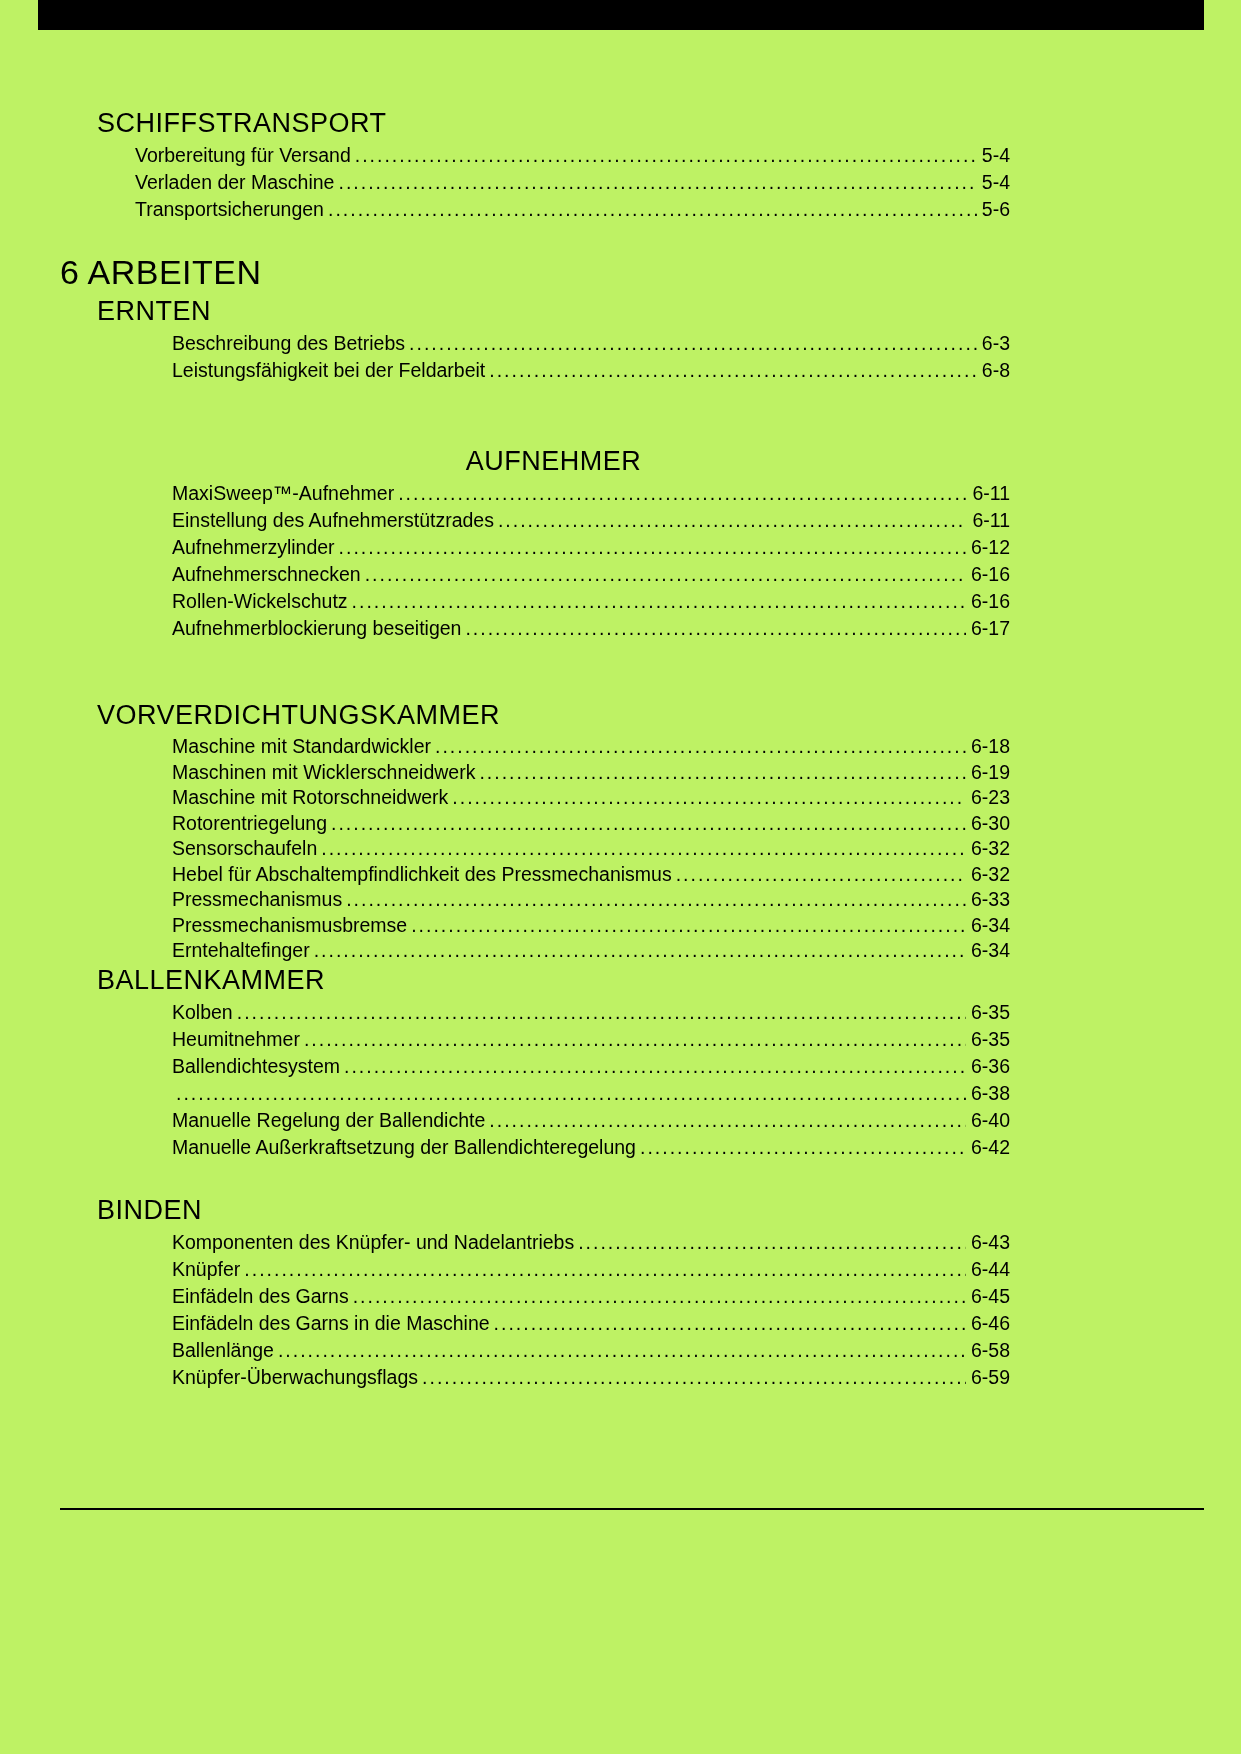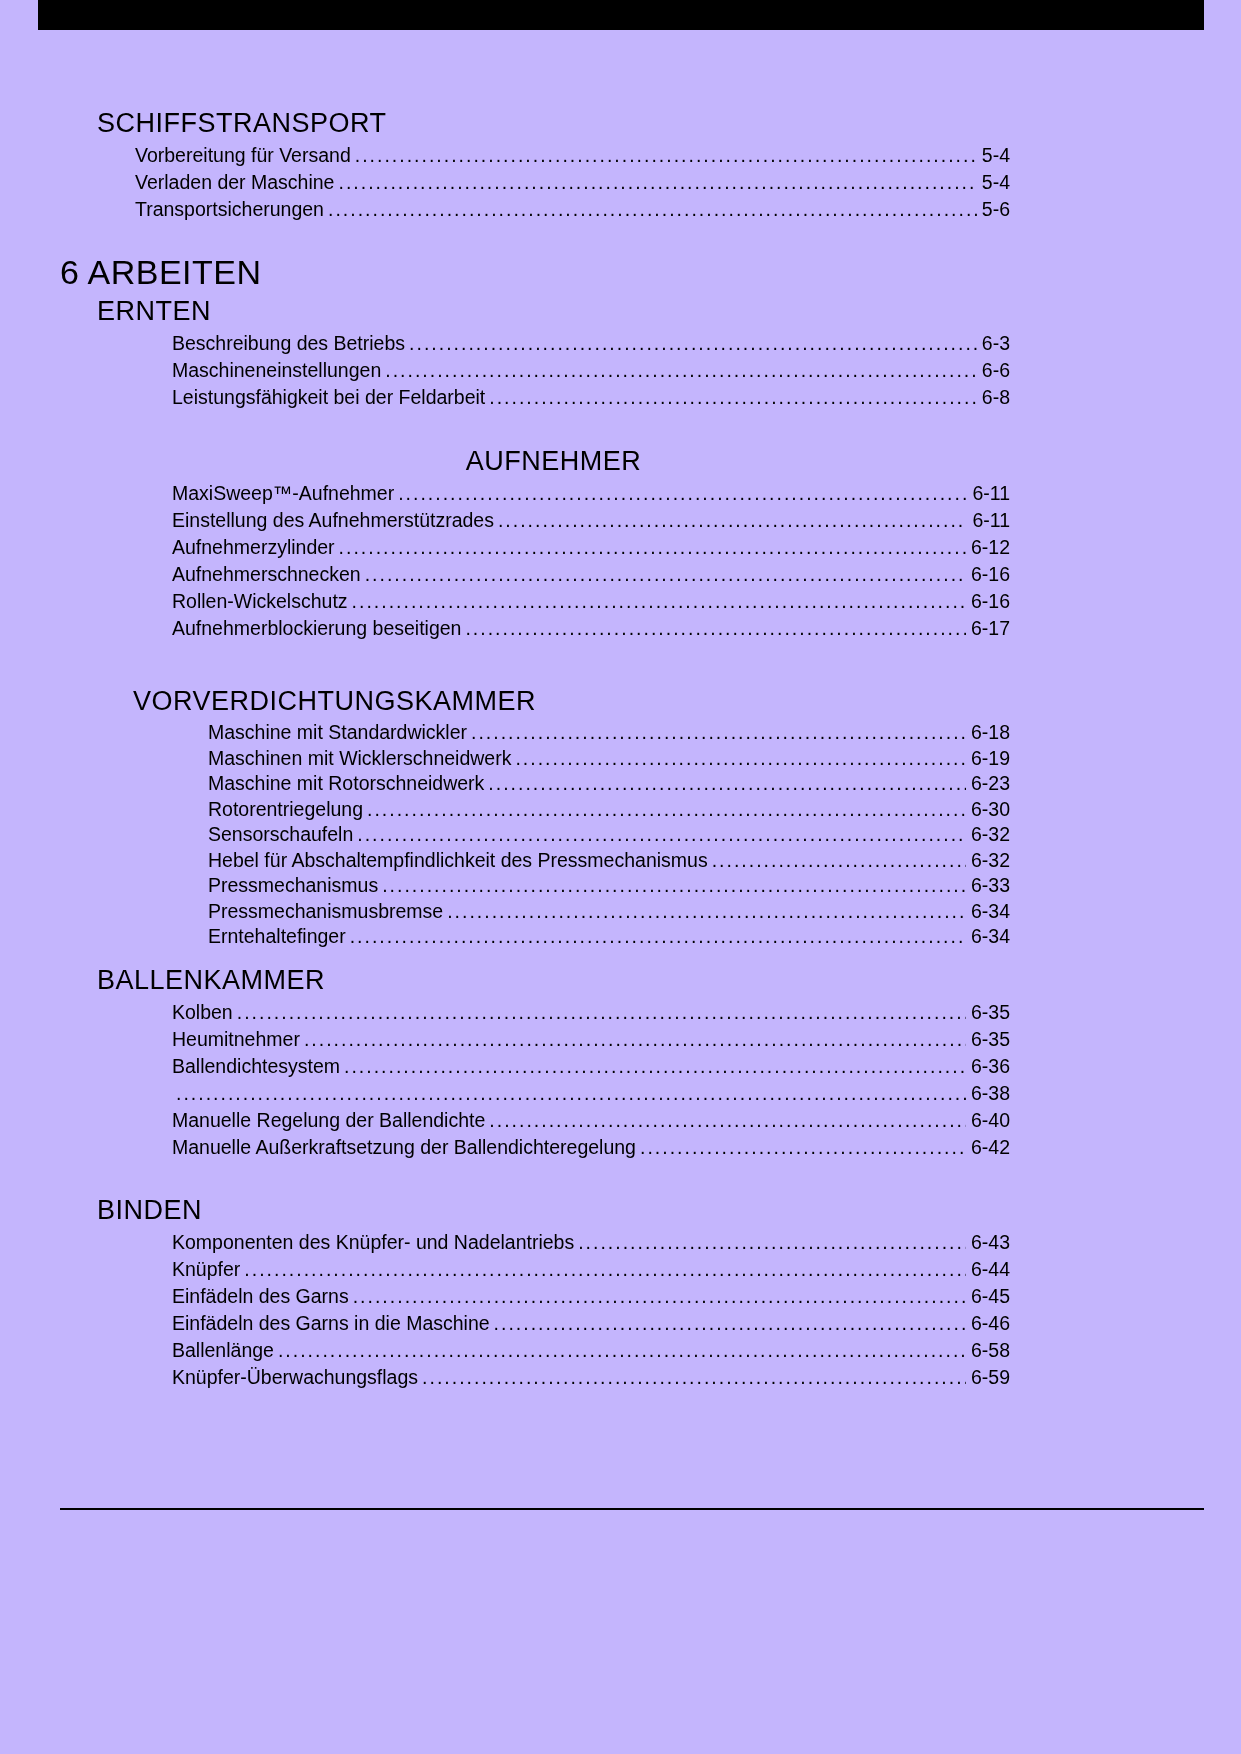--- a/index.html
+++ b/index.html
@@ -8,21 +8,21 @@
     width: 1241px;
     height: 1754px;
     position: relative;
     overflow: hidden;
     font-family: "Liberation Sans", sans-serif;
     color: #000000;
   }
   .page {
     position: absolute;
     inset: 0;
-    background: #c4b5fd;
+    background: #bef264;
   }
   .top-bar {
     position: absolute;
     left: 38px;
     top: 0;
     width: 1166px;
     height: 30px;
     background: #000000;
   }
   .footer-rule {
@@ -42,21 +42,21 @@
   }
   .toc-block {
     position: absolute;
     left: 0;
     right: 0;
   }
   .block-0 { top: 106px; }
   .block-1 { top: 254px; }
   .block-2 { top: 294px; }
   .block-3 { top: 444px; text-align: center; }
-  .block-4 { top: 684px; padding-left: 36px; }
+  .block-4 { top: 698px; }
   .block-5 { top: 963px; }
   .block-6 { top: 1193px; }
 
   .section-heading {
     font-size: 27px;
     line-height: 34px;
     letter-spacing: 0.5px;
     margin-left: 97px;
     margin-bottom: 2px;
     white-space: nowrap;
@@ -125,25 +125,20 @@
         <div class="chapter-heading">6 ARBEITEN</div>
       </div>
       <div class="toc-block block-2">
         <div class="section-heading">ERNTEN</div>
         <div class="toc-entry level-2">
           <span class="entry-title">Beschreibung des Betriebs</span>
           <span class="leader"></span>
           <span class="entry-page">6-3</span>
         </div>
         <div class="toc-entry level-2">
-          <span class="entry-title">Maschineneinstellungen</span>
-          <span class="leader"></span>
-          <span class="entry-page">6-6</span>
-        </div>
-        <div class="toc-entry level-2">
           <span class="entry-title">Leistungsfähigkeit bei der Feldarbeit</span>
           <span class="leader"></span>
           <span class="entry-page">6-8</span>
         </div>
       </div>
       <div class="toc-block block-3">
         <div class="section-heading">AUFNEHMER</div>
         <div class="toc-entry level-2">
           <span class="entry-title">MaxiSweep™-Aufnehmer</span>
           <span class="leader"></span>

